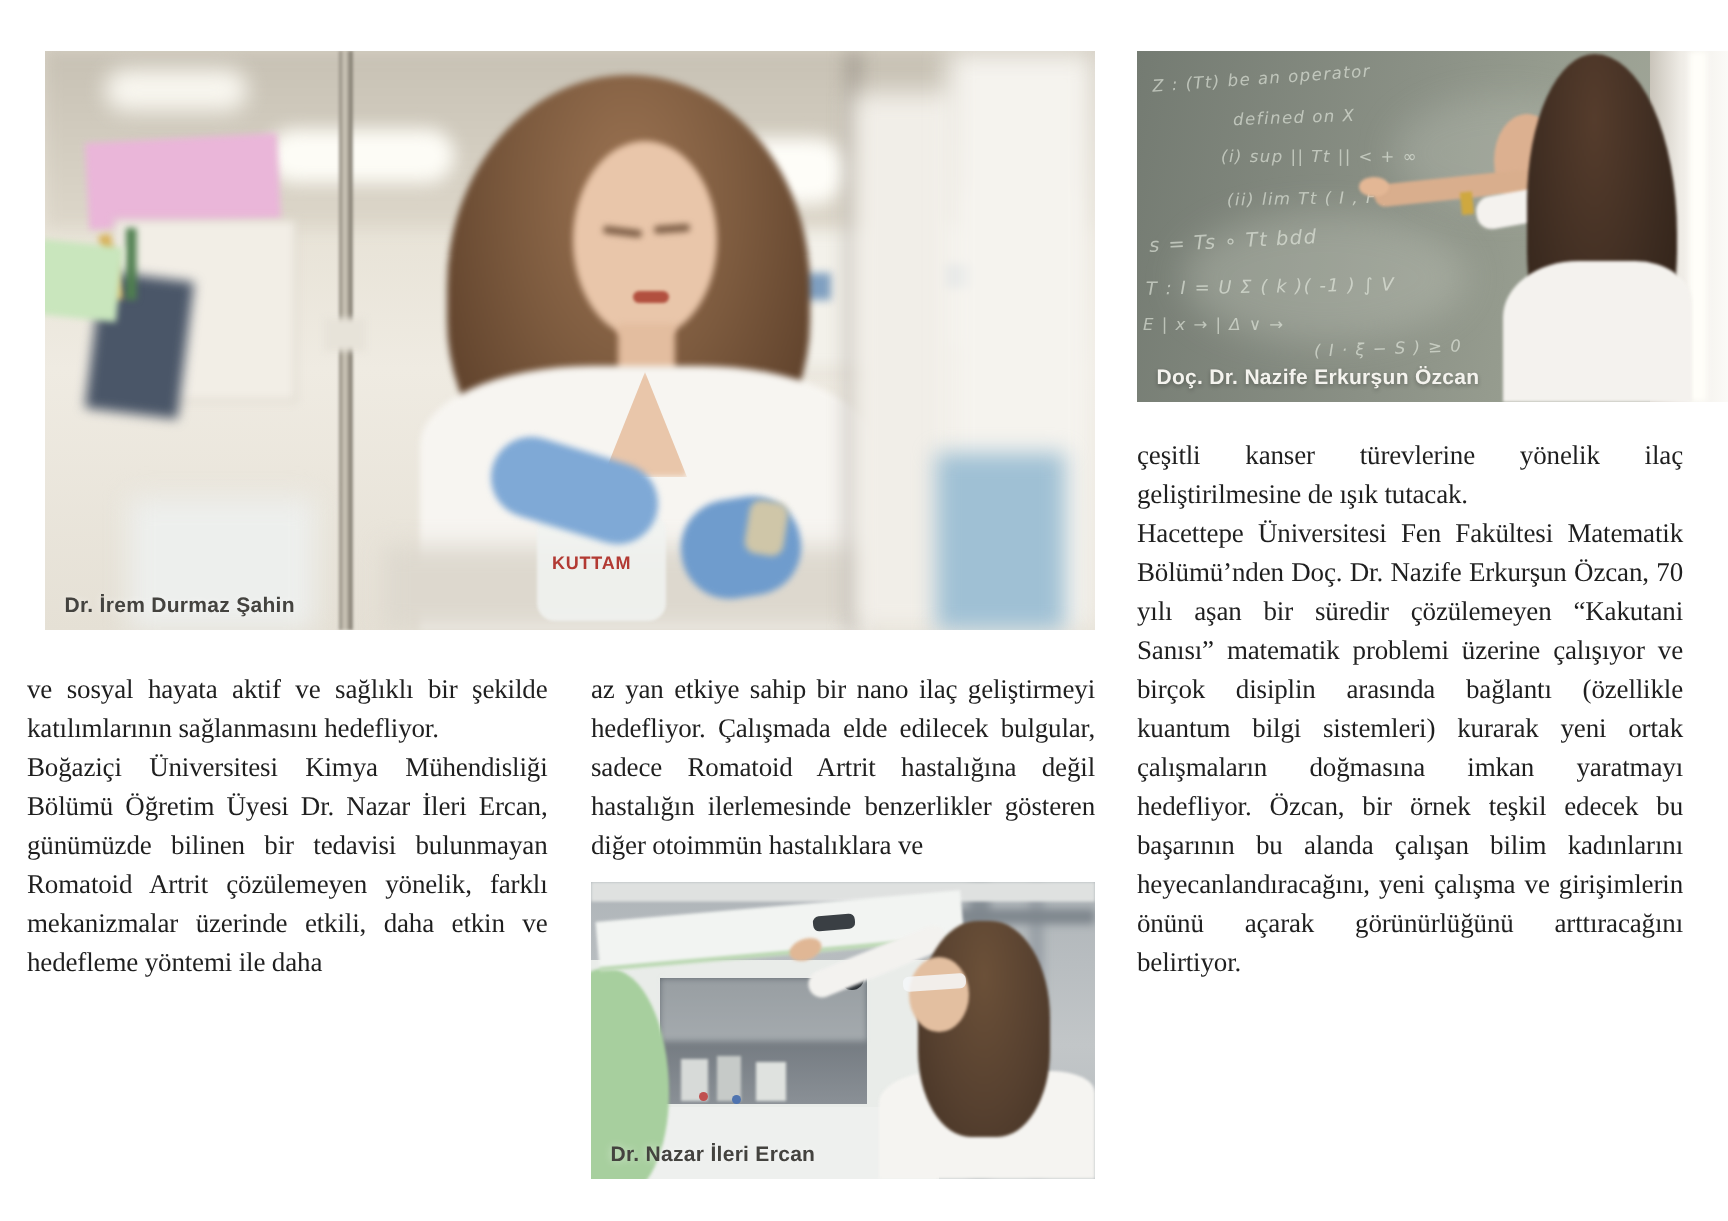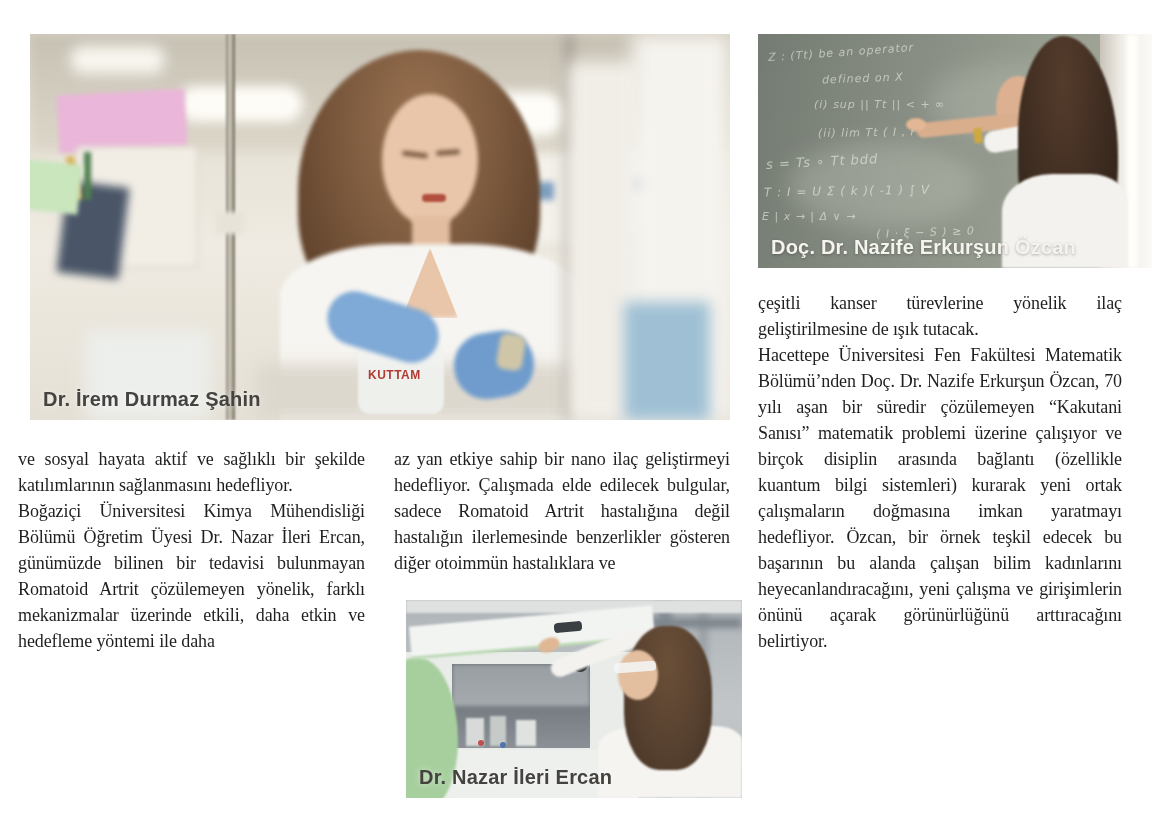--- a/index.html
+++ b/index.html
@@ -12,21 +12,21 @@
   .col1{left:18px;top:446px;width:347px;}
   .col2{left:394px;top:446px;width:336px;}
   .col3{left:758px;top:290px;width:364px;}
   .subhead{font-weight:700;font-size:19.5px;line-height:26px;letter-spacing:-0.3px;
            color:#0d0d0d;text-align:left;margin:22px 0 0 0 !important;}
 
   
   .photo{position:absolute;overflow:hidden;}
   .photo *{position:absolute;}
   .caption{position:absolute;left:13px;bottom:9px;z-index:40;
-           font-family:"Liberation Sans",sans-serif;font-weight:700;font-size:20px;
+           font-family:"Liberation Sans",sans-serif;font-weight:700;font-size:14px;
            letter-spacing:0.2px;white-space:nowrap;}
   .cap-dark{color:#44433f;text-shadow:0 0 6px rgba(255,255,255,0.55);}
   .cap-light{color:#f4f3ee;text-shadow:0 1px 3px rgba(0,0,0,0.28);}
 
   
   .photo-main{left:30px;top:34px;width:700px;height:386px;background:linear-gradient(180deg,#d6d0c4 0%,#e7e2d6 28%,#efebe2 55%,#e5e0d5 100%);}
   .pm-ceiling{left:0;top:0;width:700px;height:118px;background:linear-gradient(180deg,#c7c1b4,#ddd7ca);filter:blur(5px);}
   .pm-light1{left:148px;top:52px;width:125px;height:36px;border-radius:18px;background:#fdfcf6;filter:blur(6px);}
   .pm-light2{left:385px;top:58px;width:150px;height:44px;border-radius:22px;background:#fefdf8;filter:blur(6px);}
   .pm-light3{left:612px;top:92px;width:74px;height:30px;border-radius:15px;background:#fbfaf4;filter:blur(6px);}
@@ -183,21 +183,21 @@
     <div class="pb-face"></div>
     <div class="pb-arm"></div>
     <div class="pb-hand"></div>
     <div class="pb-bracelet"></div>
     <div class="pb-sleeve"></div>
     <div class="pb-hair"></div>
     <div class="pb-blouse"></div>
     <figcaption class="caption cap-light">Doç. Dr. Nazife Erkurşun Özcan</figcaption>
   </figure>
 
-  <figure class="photo photo-mid" style="margin:12px;">
+  <figure class="photo photo-mid" style="margin:0;">
     <div class="pd-shelf1"></div>
     <div class="pd-shelf2"></div>
     <div class="pd-shelfh"></div>
     <div class="pd-topband"></div>
     <div class="pd-body"></div>
     <div class="pd-open"></div>
     <div class="pd-glass"></div>
     <div class="pd-in1"></div>
     <div class="pd-in2"></div>
     <div class="pd-in3"></div>

